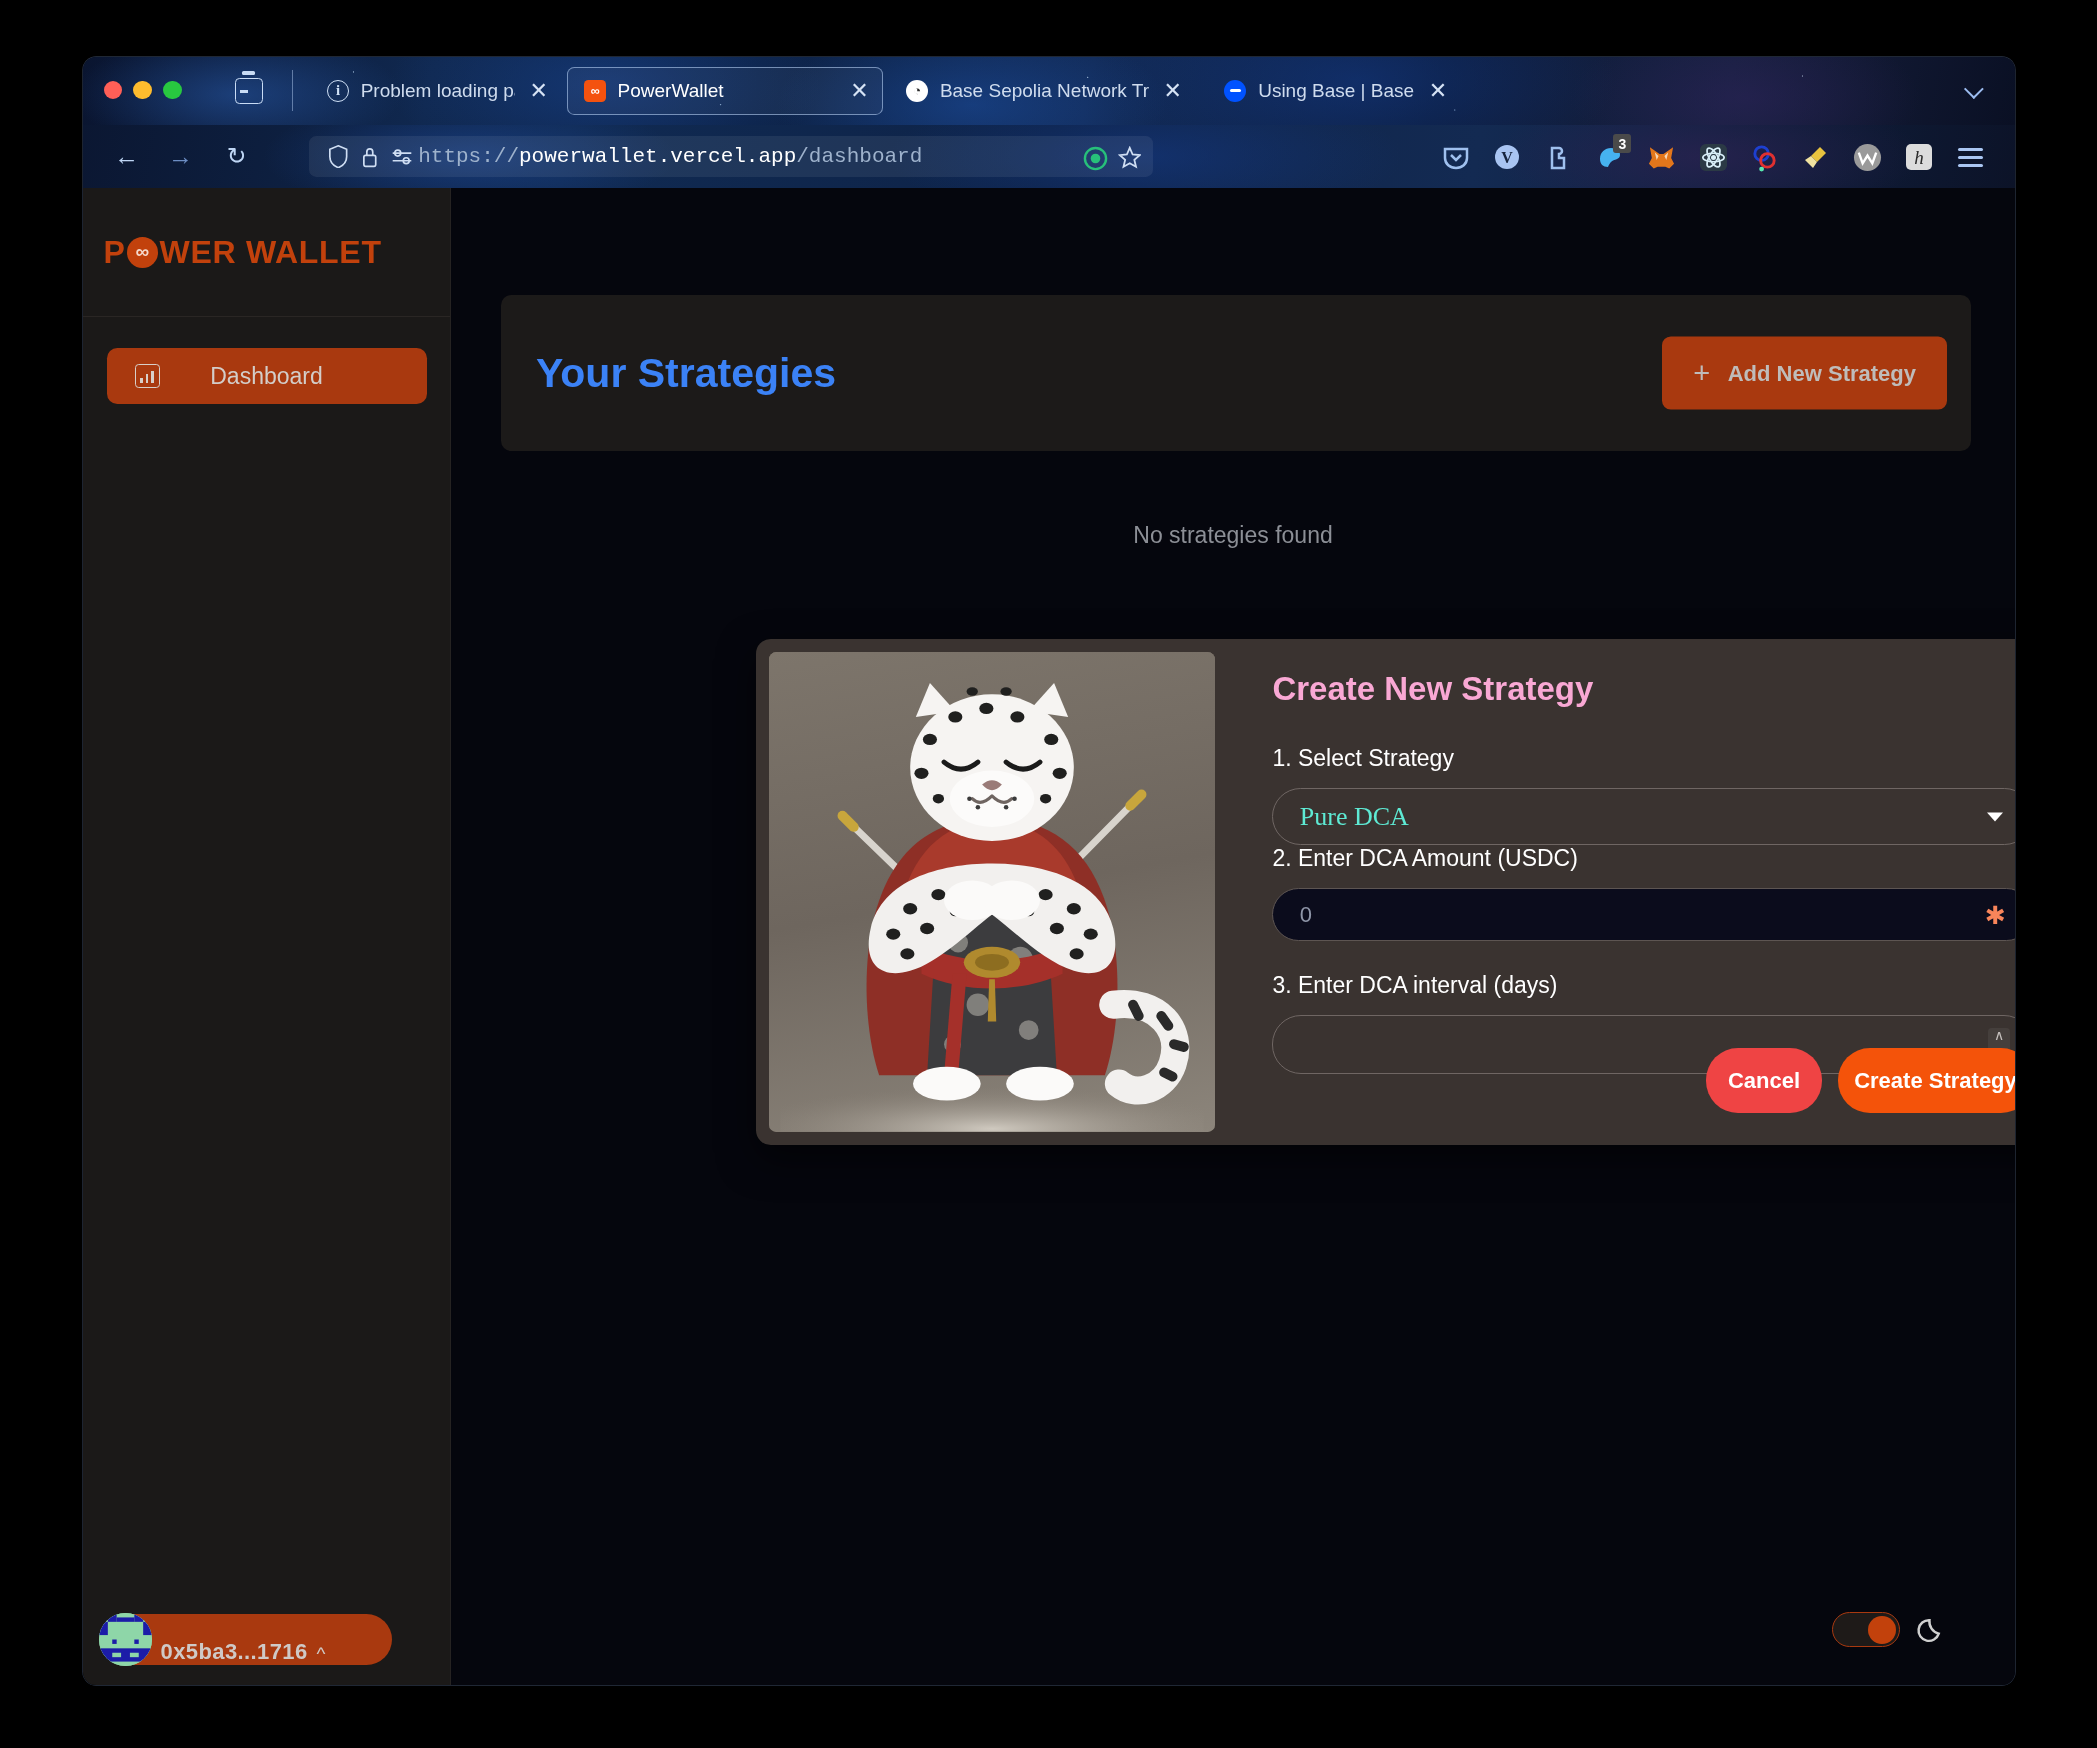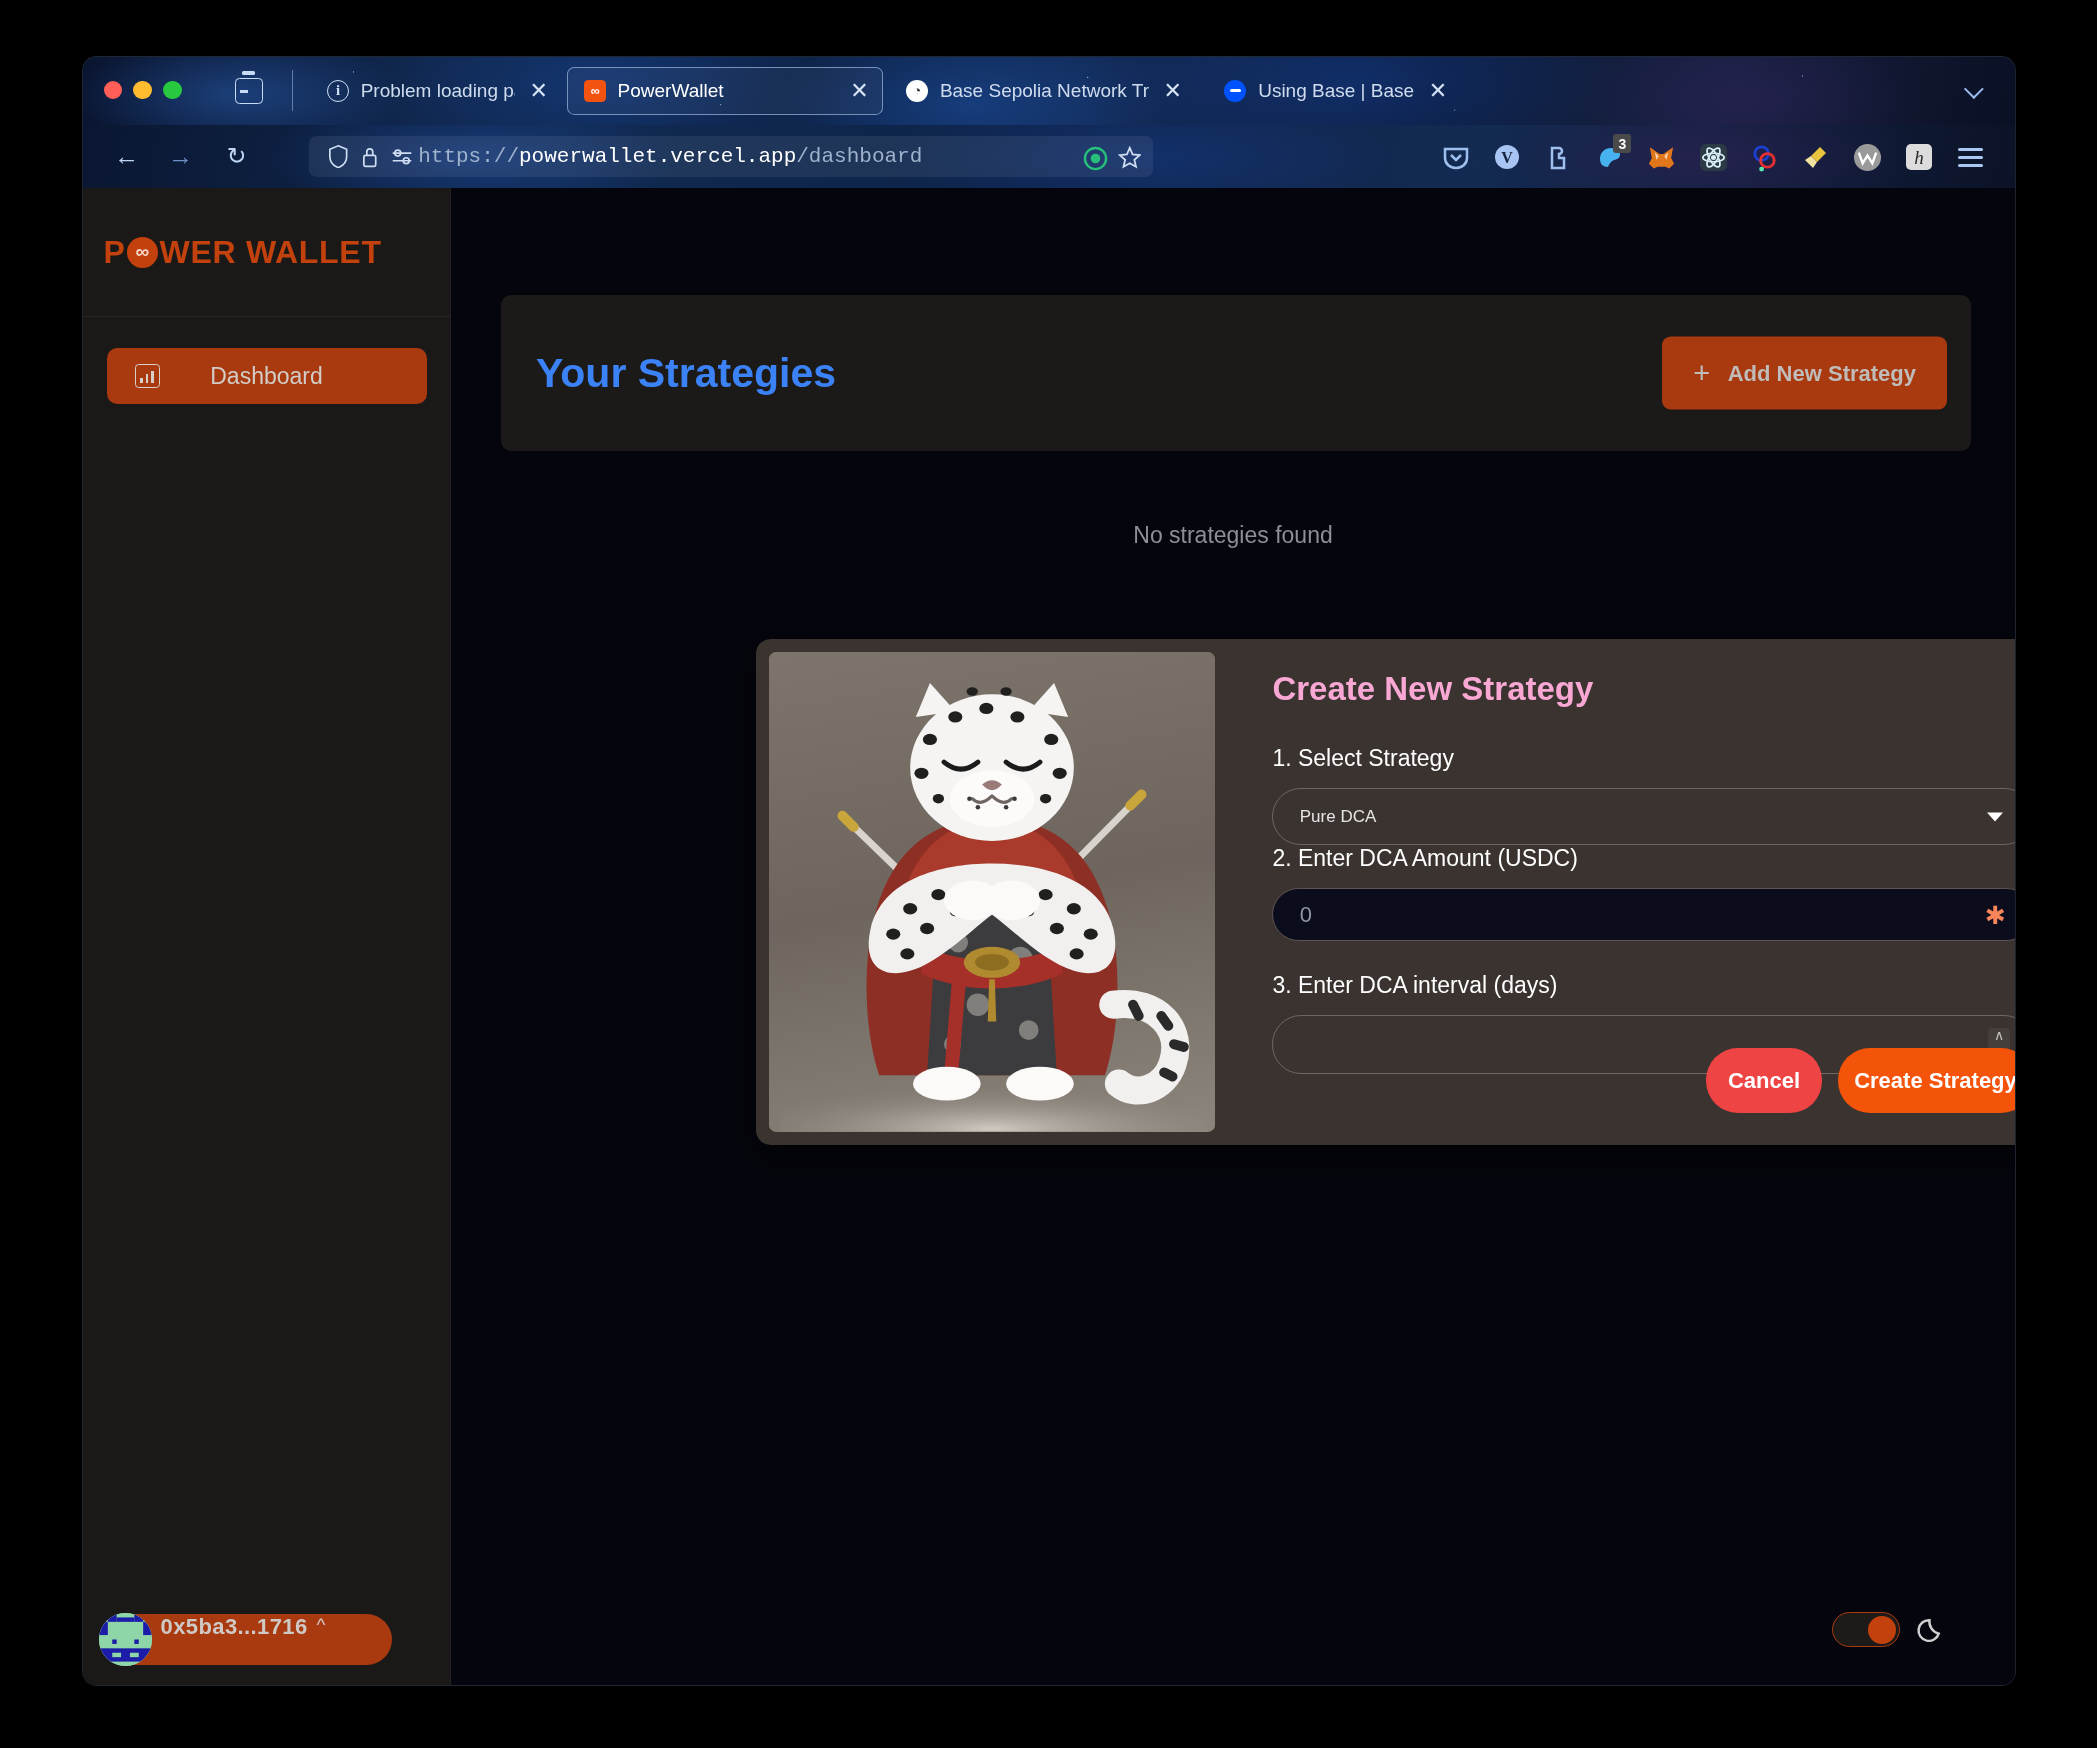--- a/index.html
+++ b/index.html
@@ -183,21 +183,21 @@
   }
   .nav-item-icon i{display:block;width:2.9px;background:#d8cfc9;}
   .nav-item-icon i:nth-child(1){height:5.1px;}
   .nav-item-icon i:nth-child(2){height:8.8px;}
   .nav-item-icon i:nth-child(3){height:12.5px;}
   .nav-item-label{font-size:23px;color:#d3cdc9;}
 
   .wallet-pill{
     position:absolute;left:20.5px;bottom:20.5px;
     height:51px;width:288px;border-radius:26px;background:#a9390f;
-    display:flex;align-items:flex-start;padding-left:57px;
+    display:flex;align-items:flex-end;padding-left:57px;
   }
   .wallet-avatar{
     position:absolute;left:-4.4px;top:-0.7px;width:53px;height:53px;border-radius:50%;
     overflow:hidden;background:#8ed6a8;
   }
   .wallet-label{font-size:22px;color:#cfc9c6;font-weight:bold;letter-spacing:0.4px;}
   .wallet-caret{margin-left:8.8px;color:#cfc9c6;font-size:19px;}
 
   .content{flex:1;position:relative;}
 
@@ -233,21 +233,21 @@
     flex:0 0 446px;margin:13.2px;border-radius:7.3px;overflow:hidden;
     background:#6a6258;position:relative;
   }
   .modal-form{flex:1;padding:31px 44px 0 44px;position:relative;}
   .modal-title{font-size:33px;font-weight:bold;color:#f9a8d4;margin-bottom:37px;}
   .field-label{font-size:23px;color:#fff;margin-bottom:16px;}
   .select-box{
     height:57px;border:1.1px solid #6f6663;border-radius:29px;
     display:flex;align-items:center;padding:0 26.4px;position:relative;
   }
-  .select-value{font-size:17px;color:#e5e5e5;}
+  .select-value{font-size:26px;color:#5eead4;font-family:Liberation Serif, serif;}
   .select-caret{
     position:absolute;right:29px;top:50%;transform:translateY(-50%);
     width:0;height:0;border-left:8px solid transparent;border-right:8px solid transparent;
     border-top:9.5px solid #fff;
   }
   .helper-text{font-size:21px;color:#c9c4c1;margin:22px 0 31px;}
   .amount-box{
     height:53px;border-radius:29px;background:#0b0c1c;
     border:1.1px solid #5d5552;
     display:flex;align-items:center;padding:0 26.4px;position:relative;

